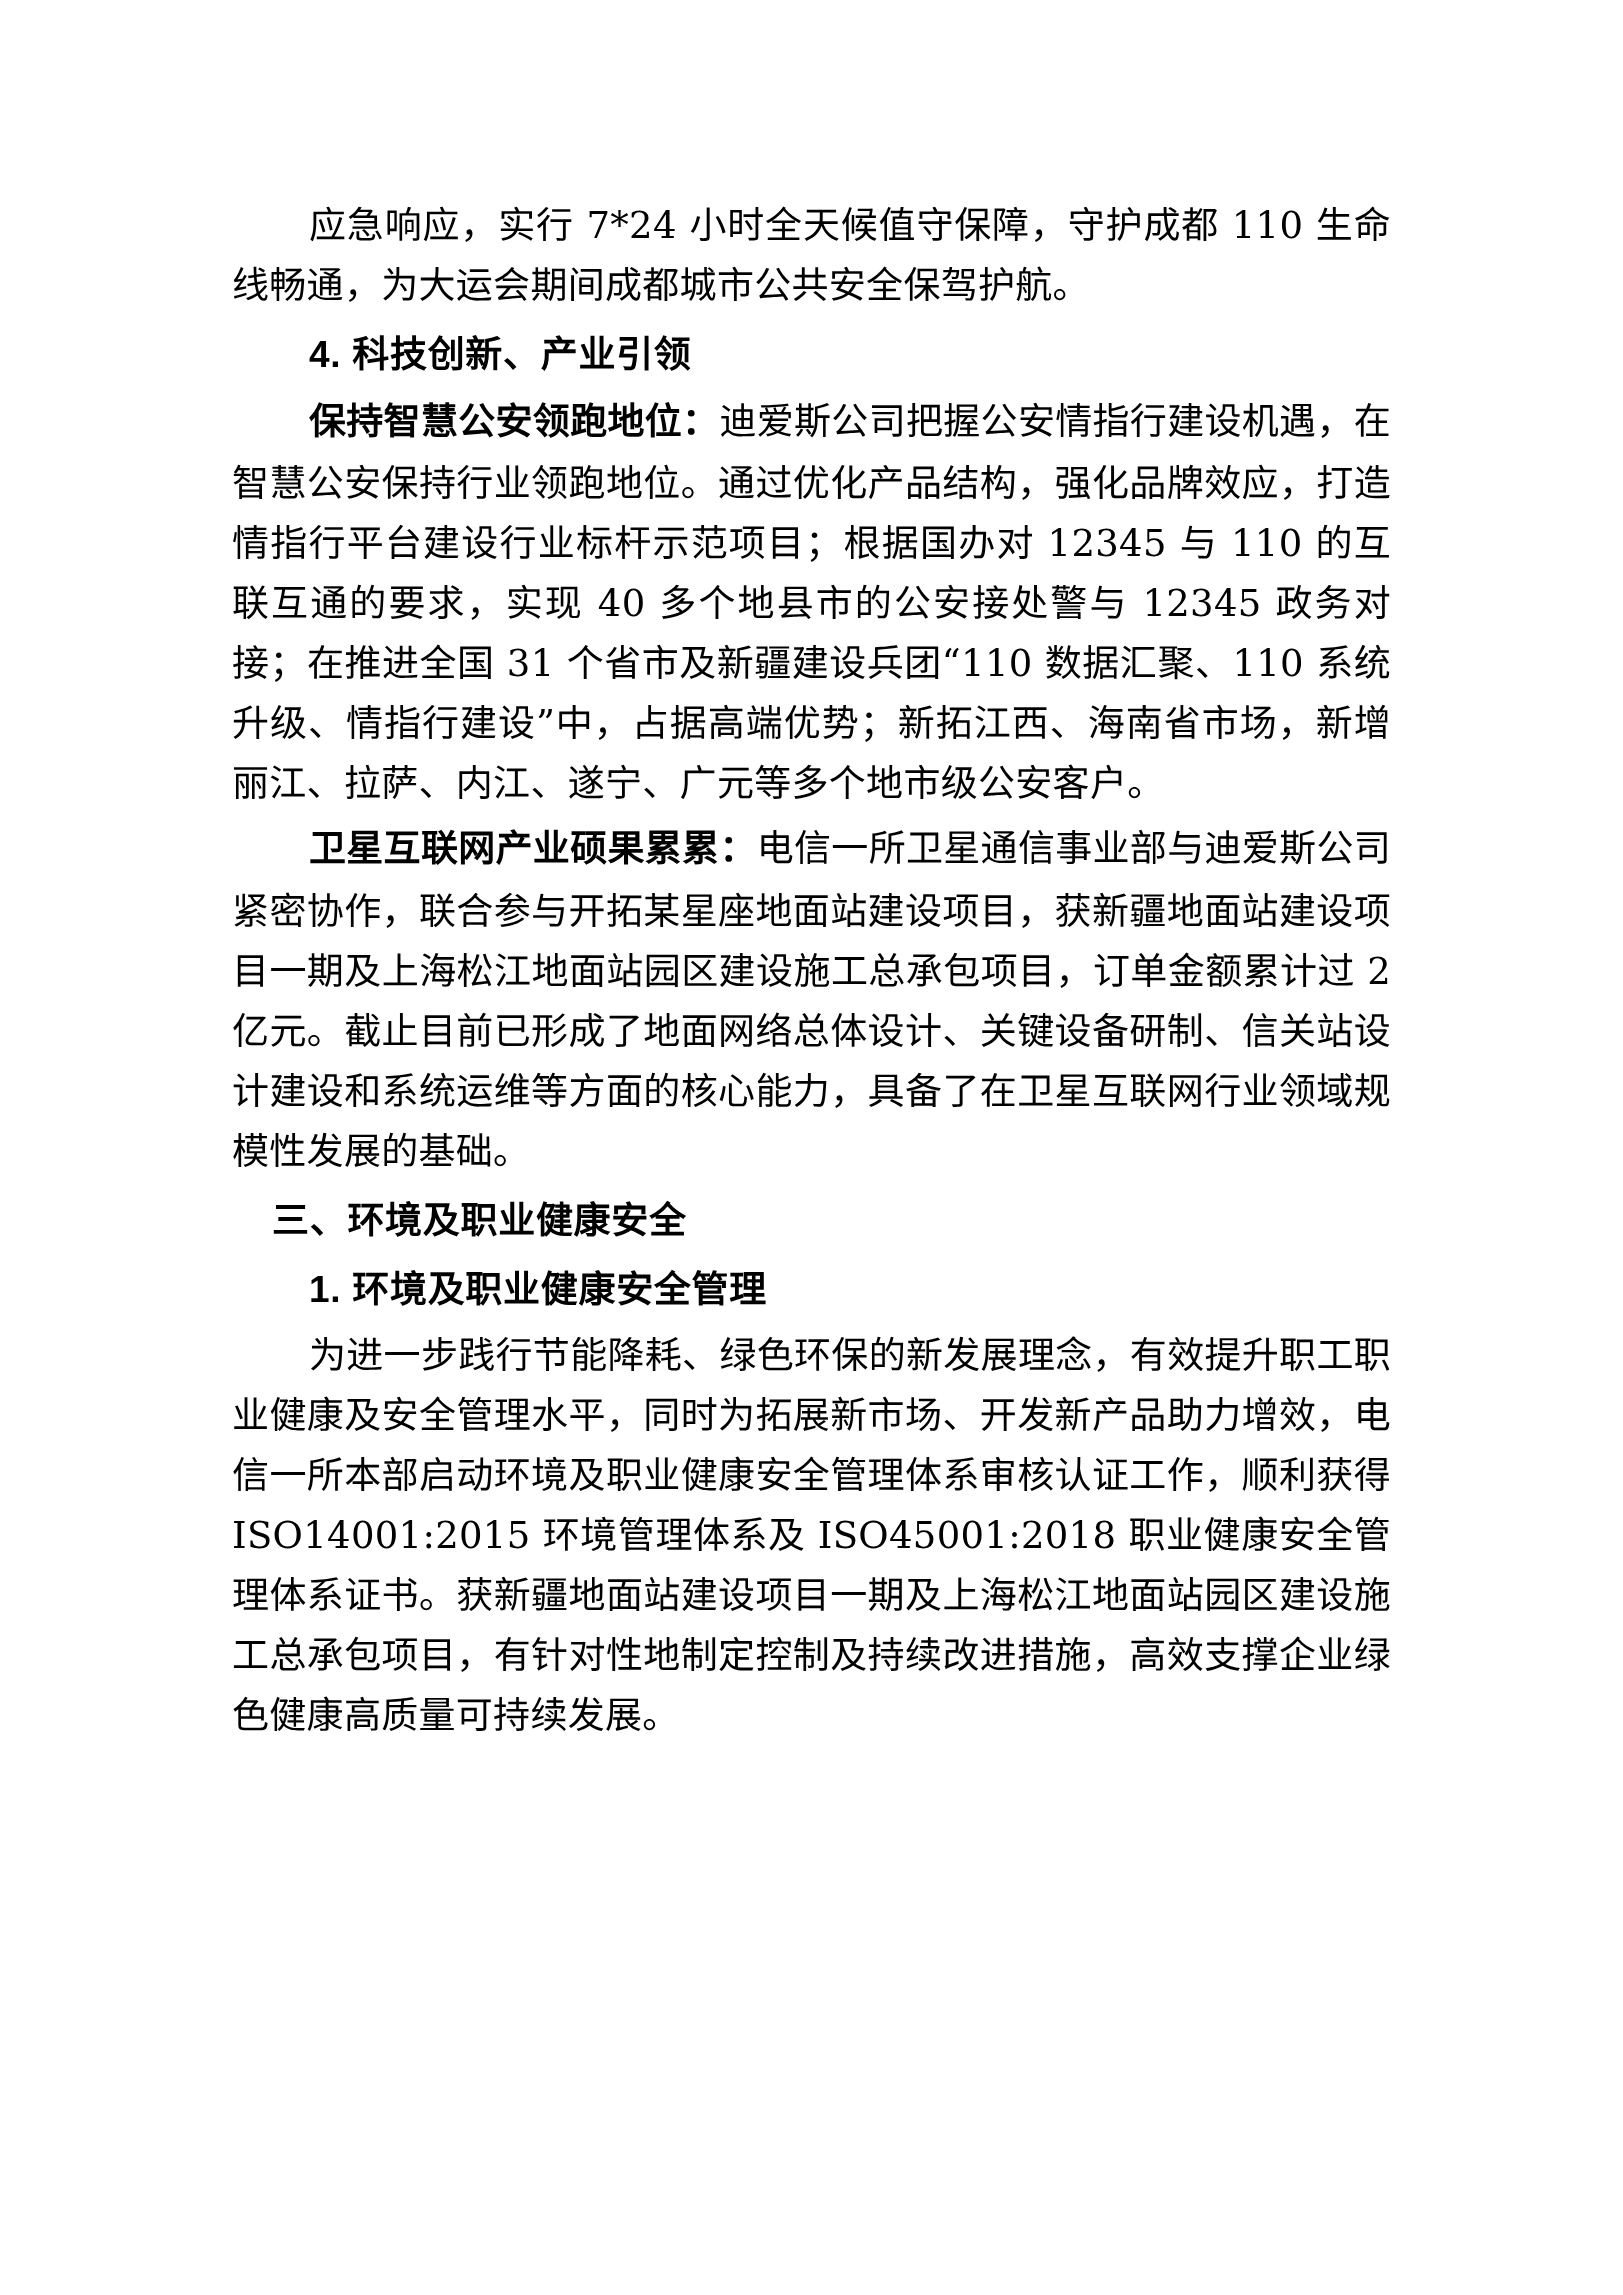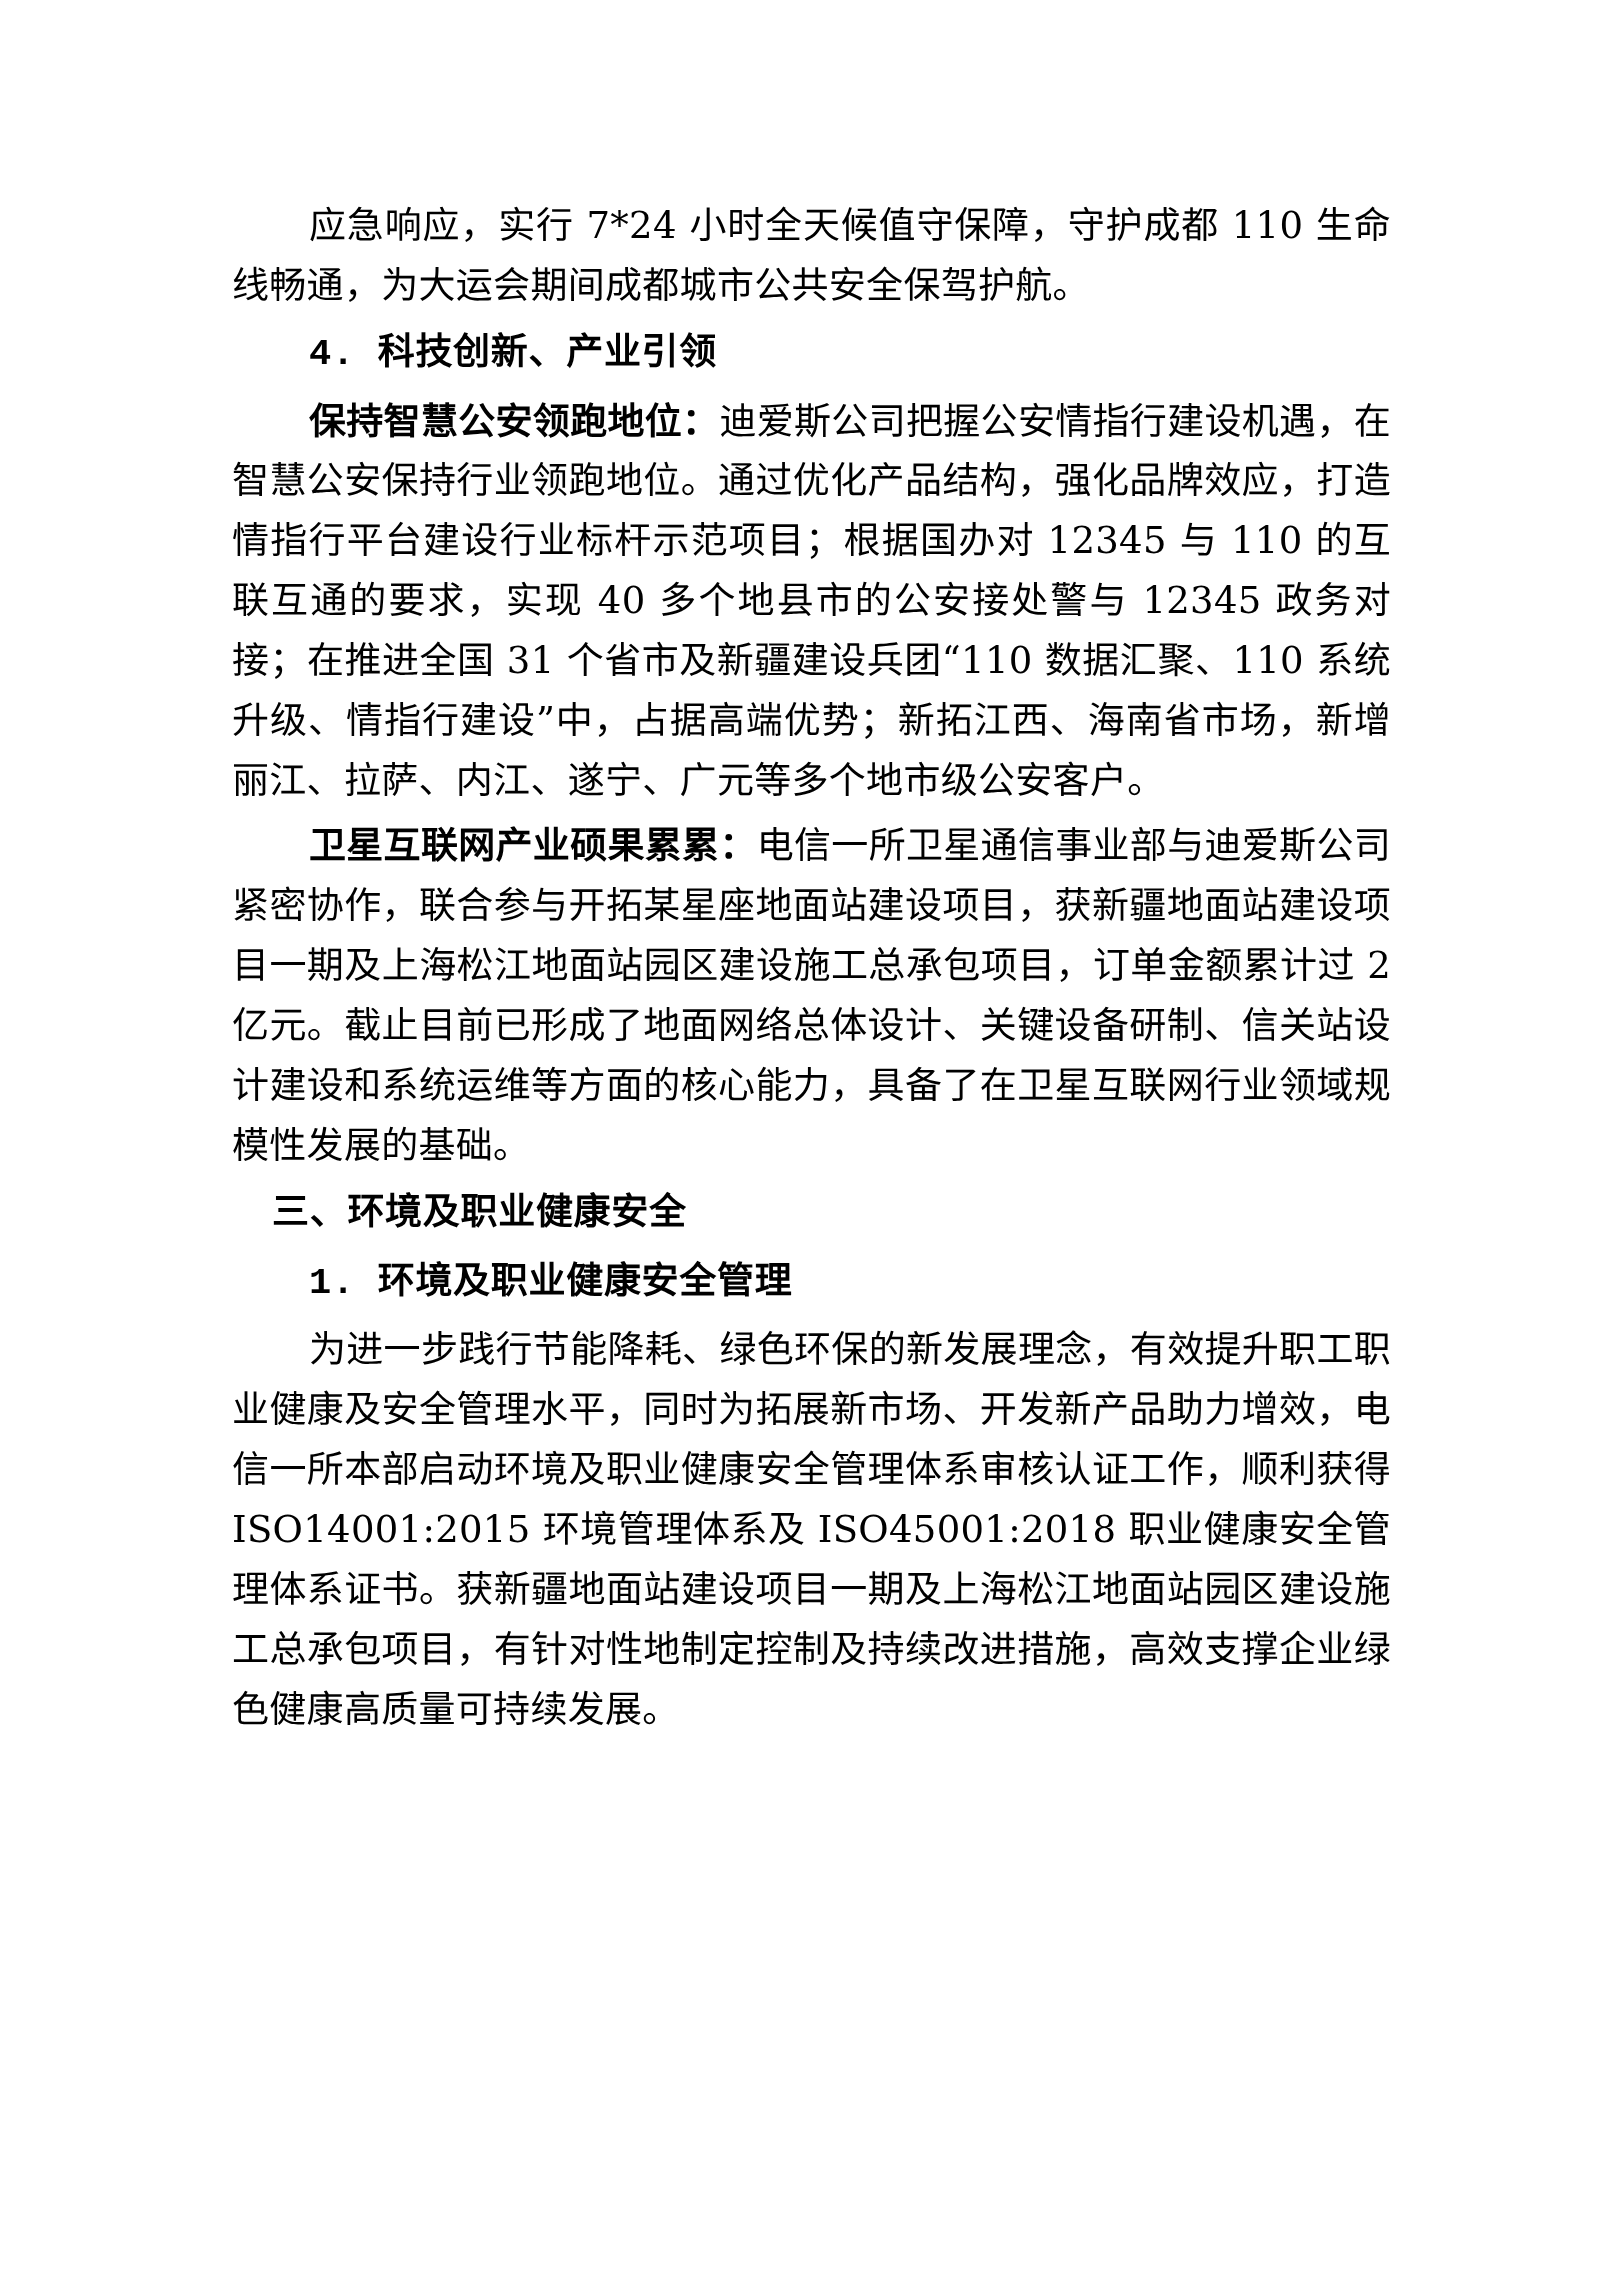--- a/index.html
+++ b/index.html
@@ -33,32 +33,32 @@
   }
   .indent2 {
     text-indent: 77px;
   }
   .heading {
     font-size: 37px;
     line-height: 1.62;
     font-weight: bold;
     margin: 9.2px 0 6.5px 0;
     letter-spacing: 0.7px;
-    font-family: Liberation Mono, monospace;
+    font-family: Liberation Sans, sans-serif;
   }
   .heading-l1 {
     text-indent: 0;
     margin-left: 40px;
   }
   .heading-l2 {
     text-indent: 77px;
   }
   .lead {
     font-weight: bold;
-    font-family: Liberation Serif, serif;
+    font-family: Liberation Mono, monospace;
   }
   .para-gap {
     margin-top: 5px;
   }
   .footer {
     position: absolute;
     left: 0;
     right: 0;
     bottom: 115px;
     text-align: center;

